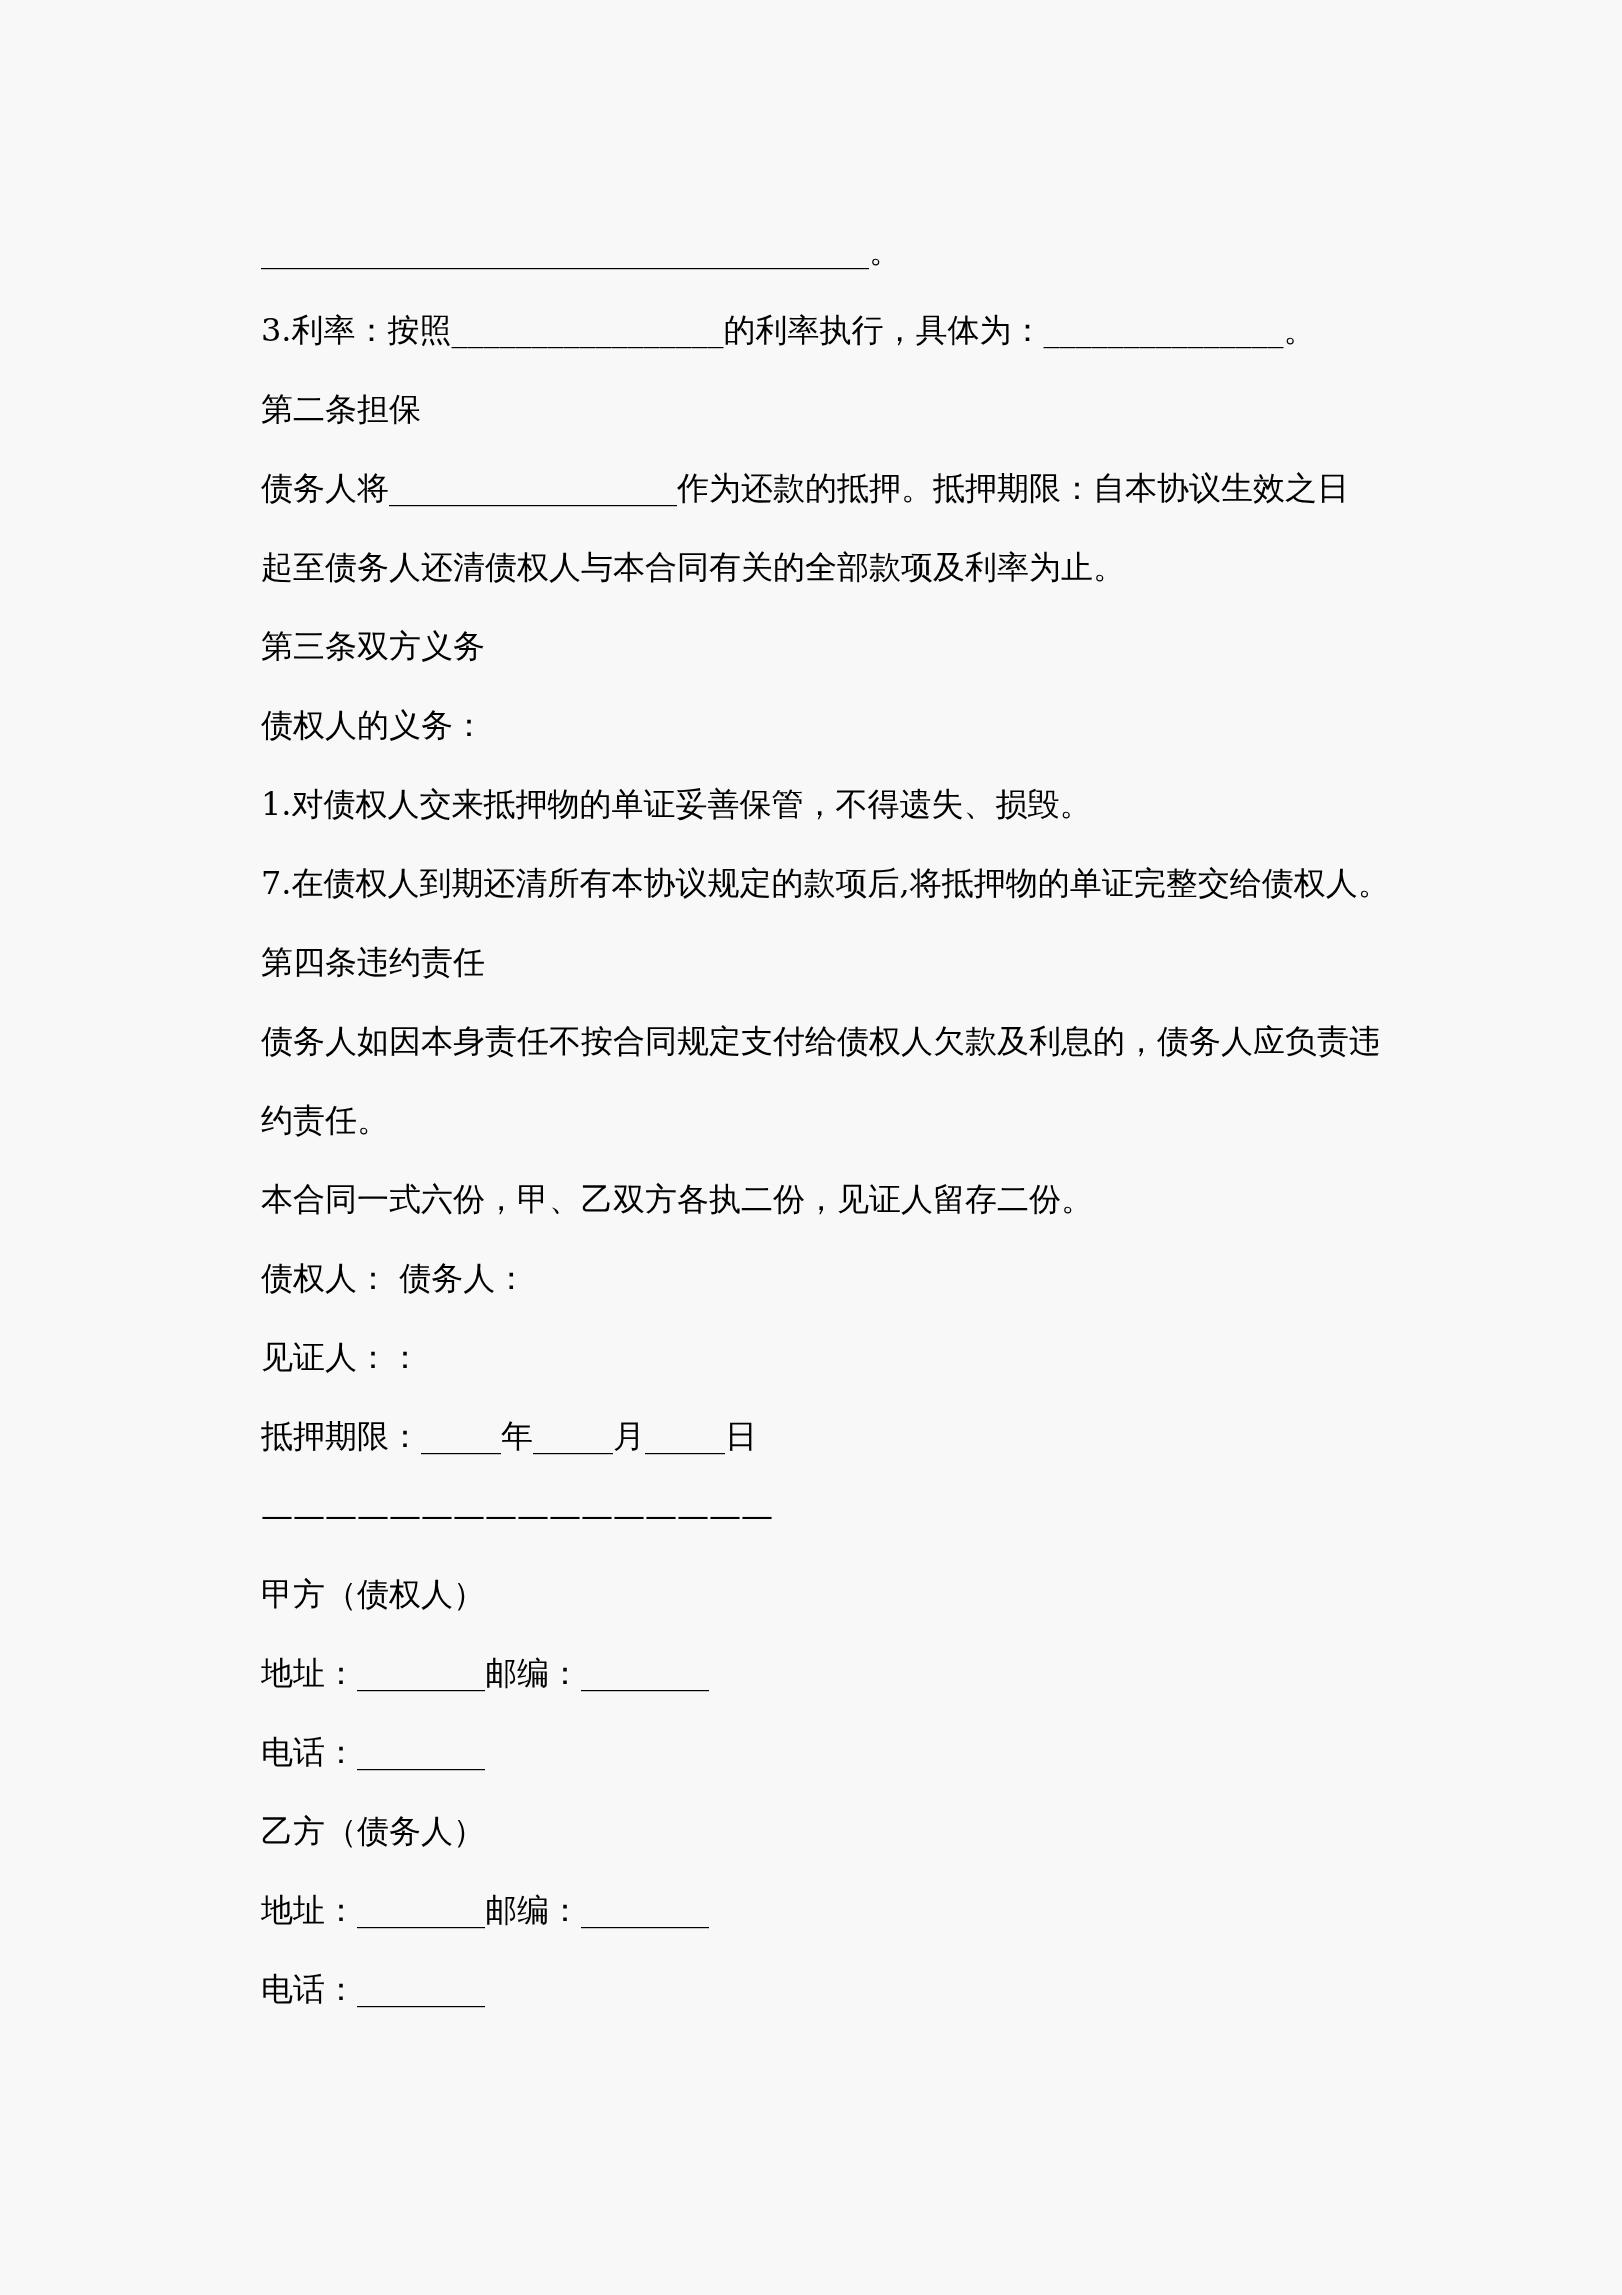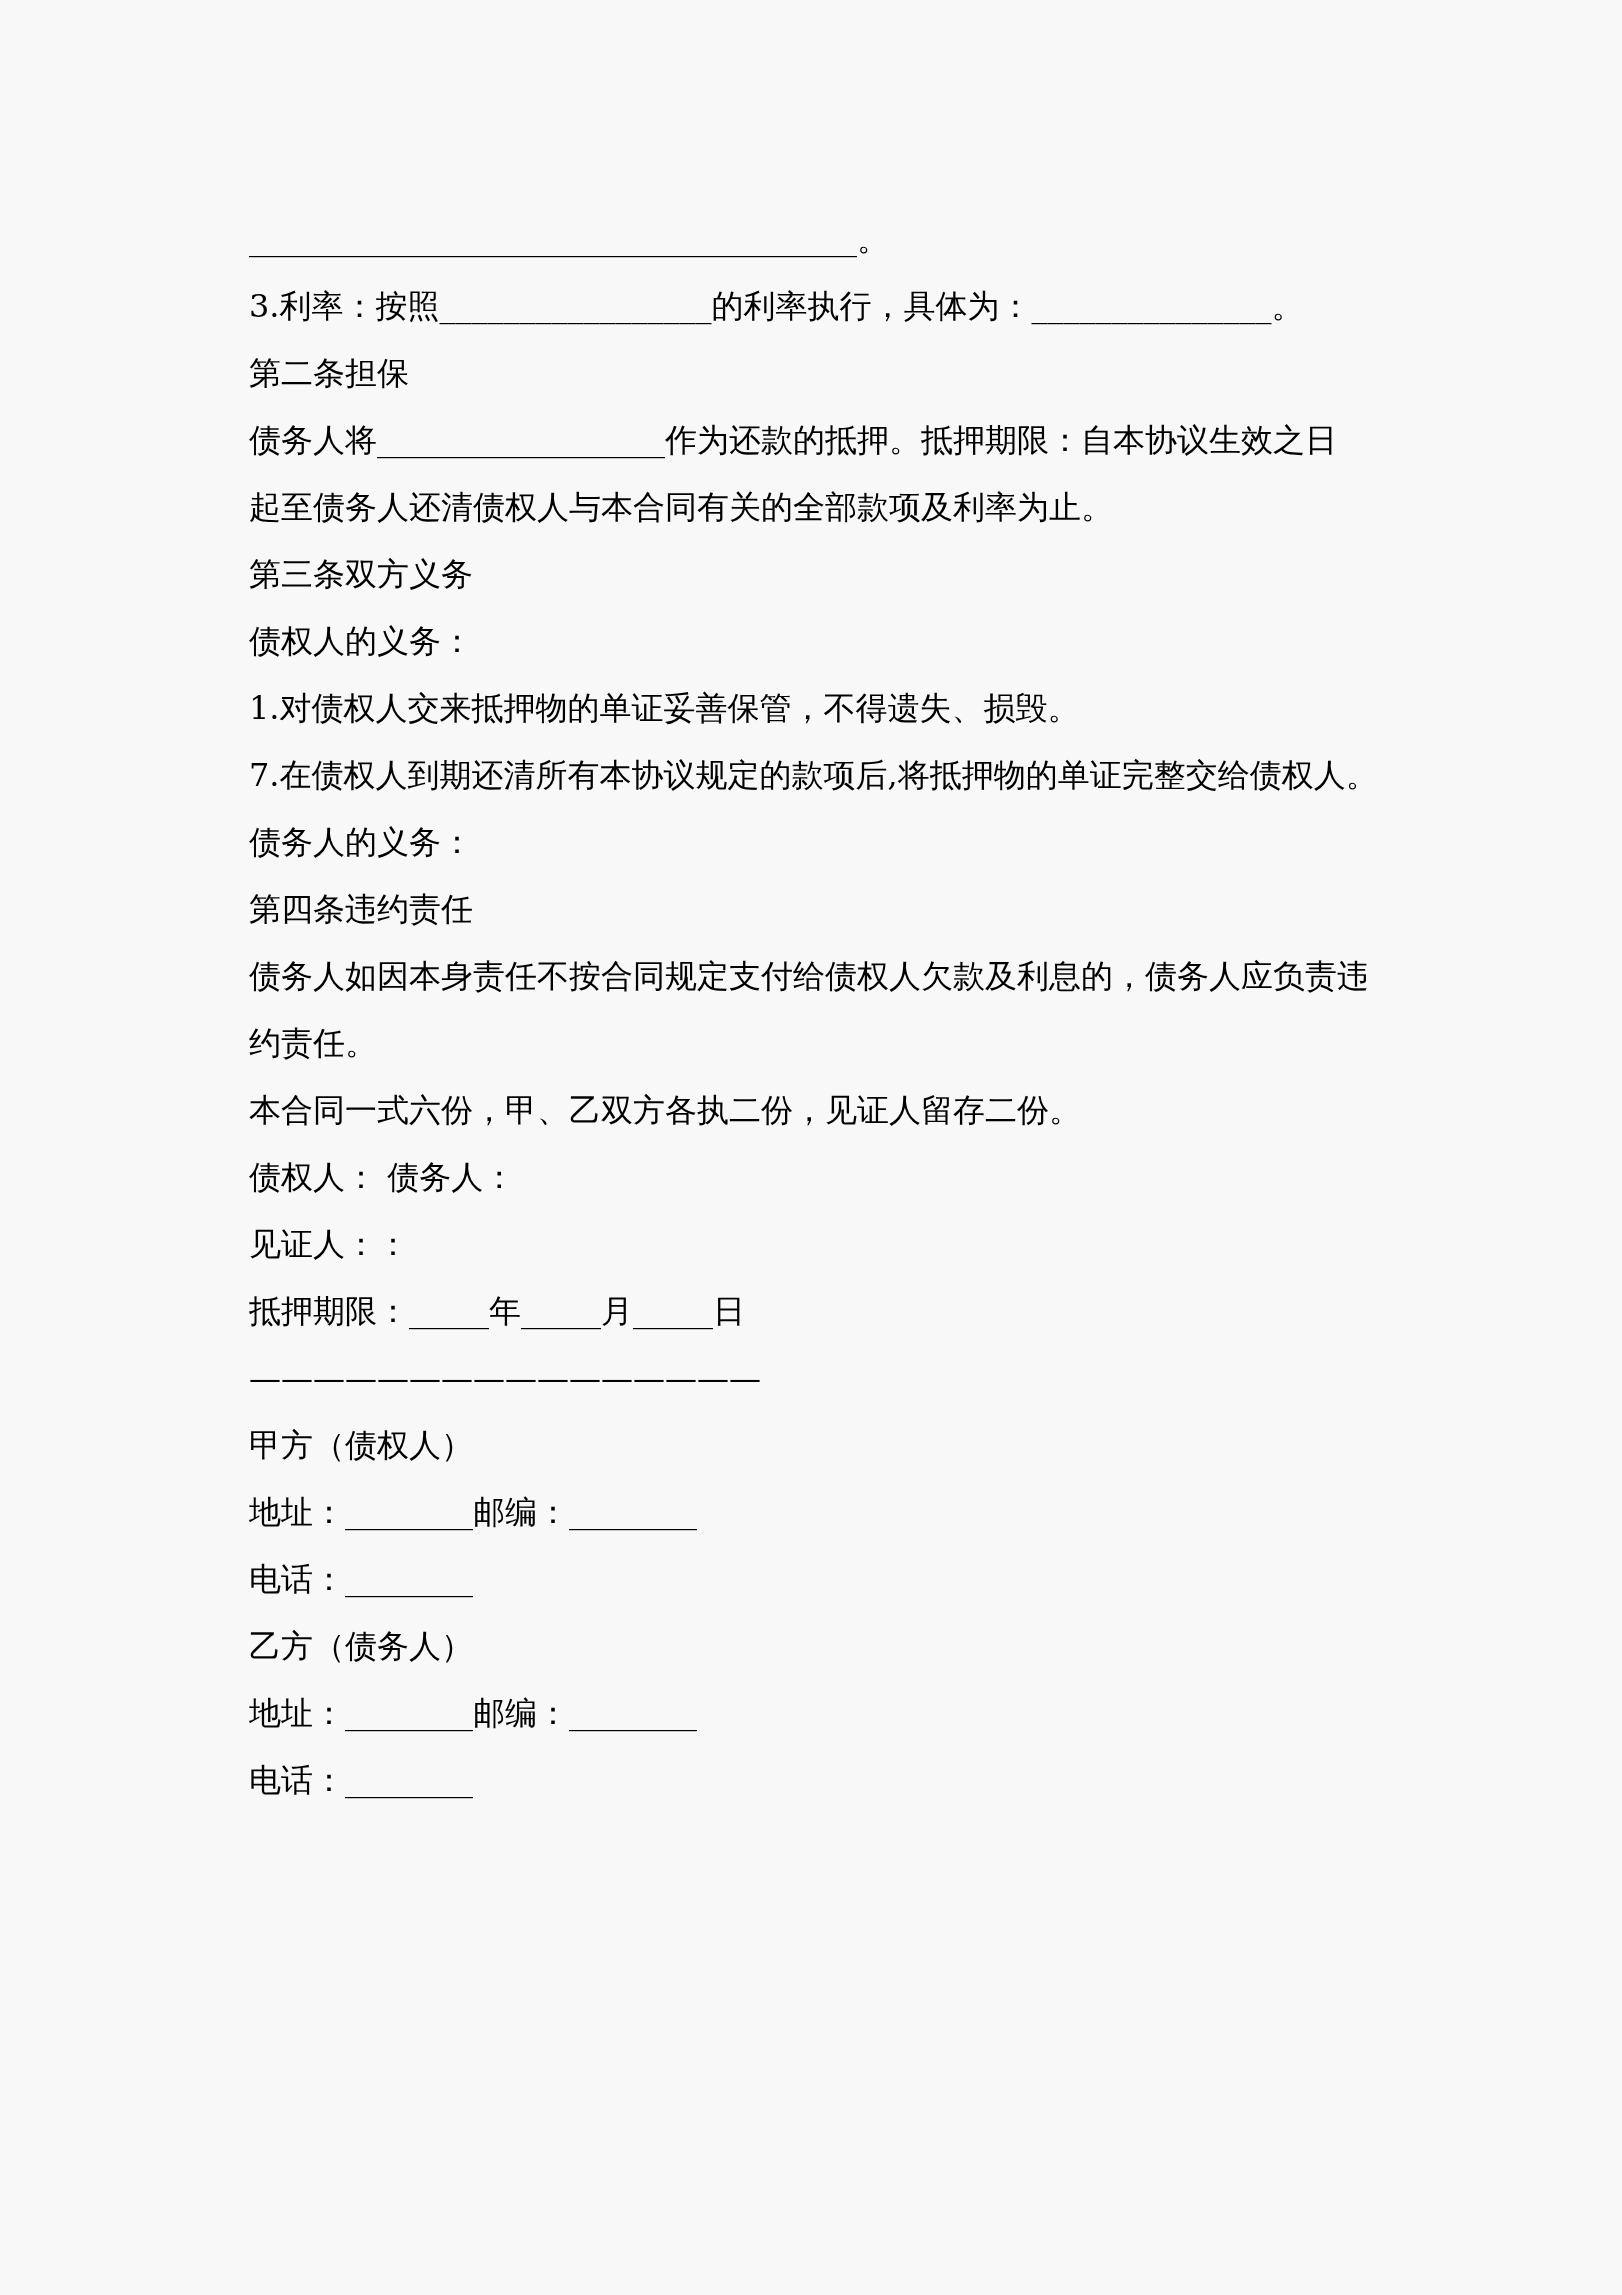--- a/index.html
+++ b/index.html
@@ -14,42 +14,41 @@
     font-family: "DejaVu Serif", serif;
     color: #000000;
   }
   .doc {
     position: absolute;
     left: 245px;
     top: 204px;
     width: 1178px;
   }
   .line {
-    margin: 4px;
+    margin: 16px;
     padding: 0;
     font-size: 32px;
     line-height: 63px;
     white-space: pre-wrap;
     letter-spacing: 0;
   }
 </style>
 </head>
 <body>
 
 <div class="doc">
   <p class="line">______________________________________。</p>
   <p class="line">3.利率：按照_________________的利率执行，具体为：_______________。</p>
   <p class="line">第二条担保</p>
   <p class="line">债务人将__________________作为还款的抵押。抵押期限：自本协议生效之日</p>
   <p class="line">起至债务人还清债权人与本合同有关的全部款项及利率为止。</p>
   <p class="line">第三条双方义务</p>
   <p class="line">债权人的义务：</p>
   <p class="line">1.对债权人交来抵押物的单证妥善保管，不得遗失、损毁。</p>
   <p class="line">7.在债权人到期还清所有本协议规定的款项后,将抵押物的单证完整交给债权人。</p>
-  <p class="line">债务人的义务：</p>
   <p class="line">第四条违约责任</p>
   <p class="line">债务人如因本身责任不按合同规定支付给债权人欠款及利息的，债务人应负责违</p>
   <p class="line">约责任。</p>
   <p class="line">本合同一式六份，甲、乙双方各执二份，见证人留存二份。</p>
   <p class="line">债权人： 债务人：</p>
   <p class="line">见证人：：</p>
   <p class="line">抵押期限：_____年_____月_____日</p>
   <p class="line">————————————————</p>
   <p class="line">甲方（债权人）</p>
   <p class="line">地址：________邮编：________</p>

